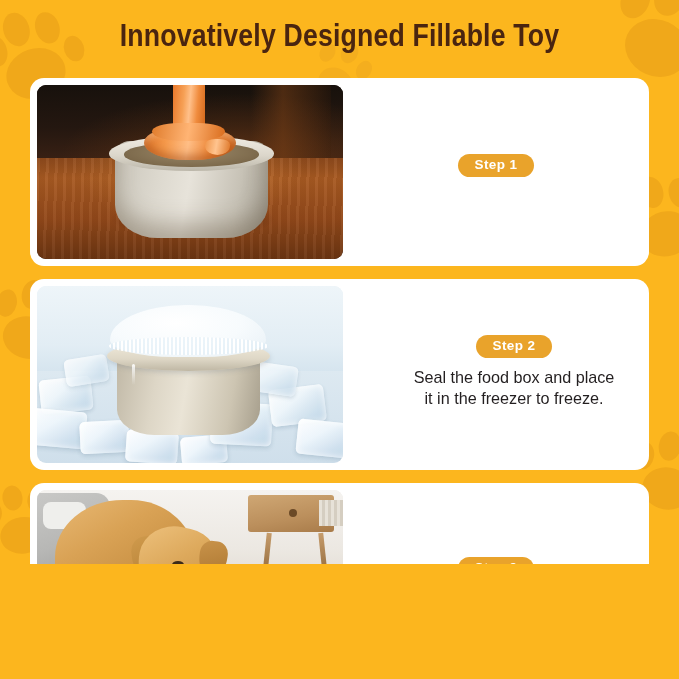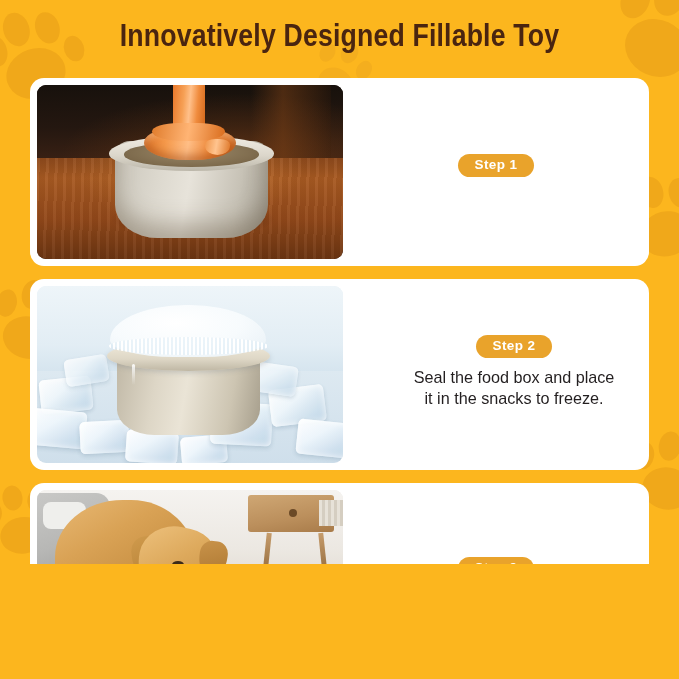--- a/index.html
+++ b/index.html
@@ -492,21 +492,21 @@
 
         <div class="tub"></div>
         <div class="tub-lip"></div>
         <div class="frost-dome"></div>
         <div class="frost-fringe"></div>
         <div class="drip"></div>
       </div>
       <div class="card-text">
         <span class="step-badge">Step 2</span>
         <div class="step-lines">Seal the food box and place
-it in the snacks to freeze.</div>
+it in the freezer to freeze.</div>
       </div>
     </div>
 
     <div class="card card-3">
       <div class="photo ph3">
         <div class="room"></div>
         <div class="sofa"></div>
         <div class="cushion"></div>
         <div class="sidetable"></div>
         <div class="drawer-knob"></div>

